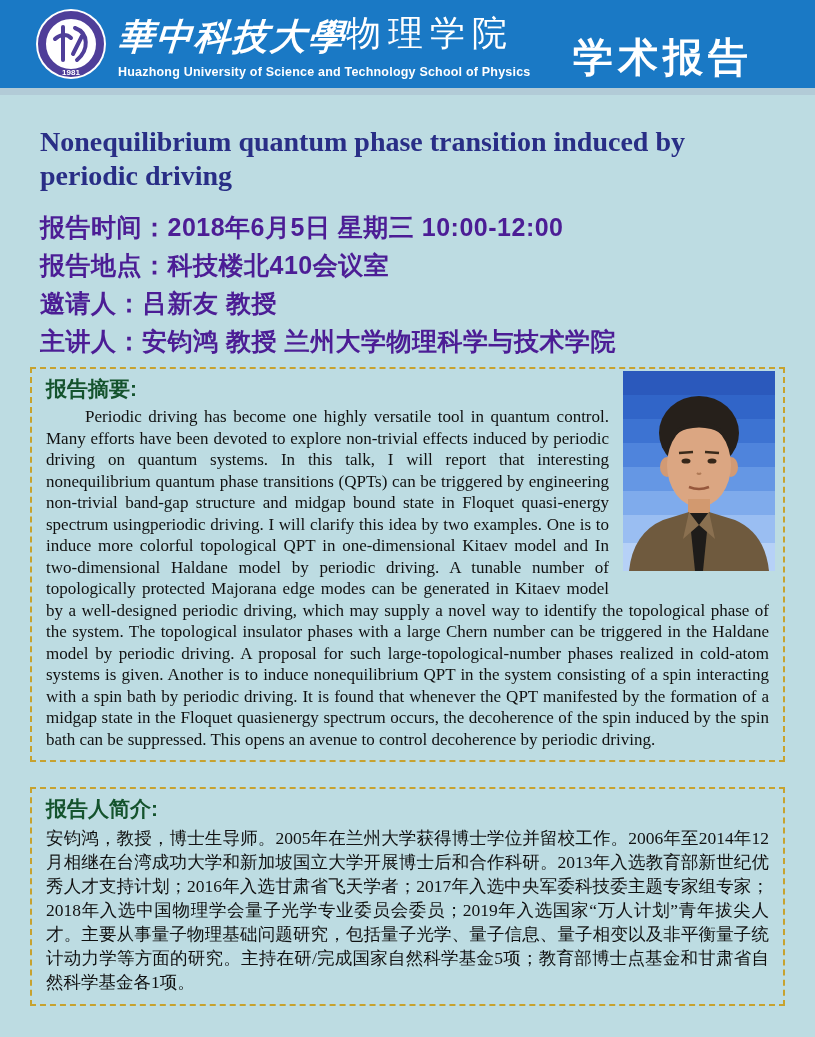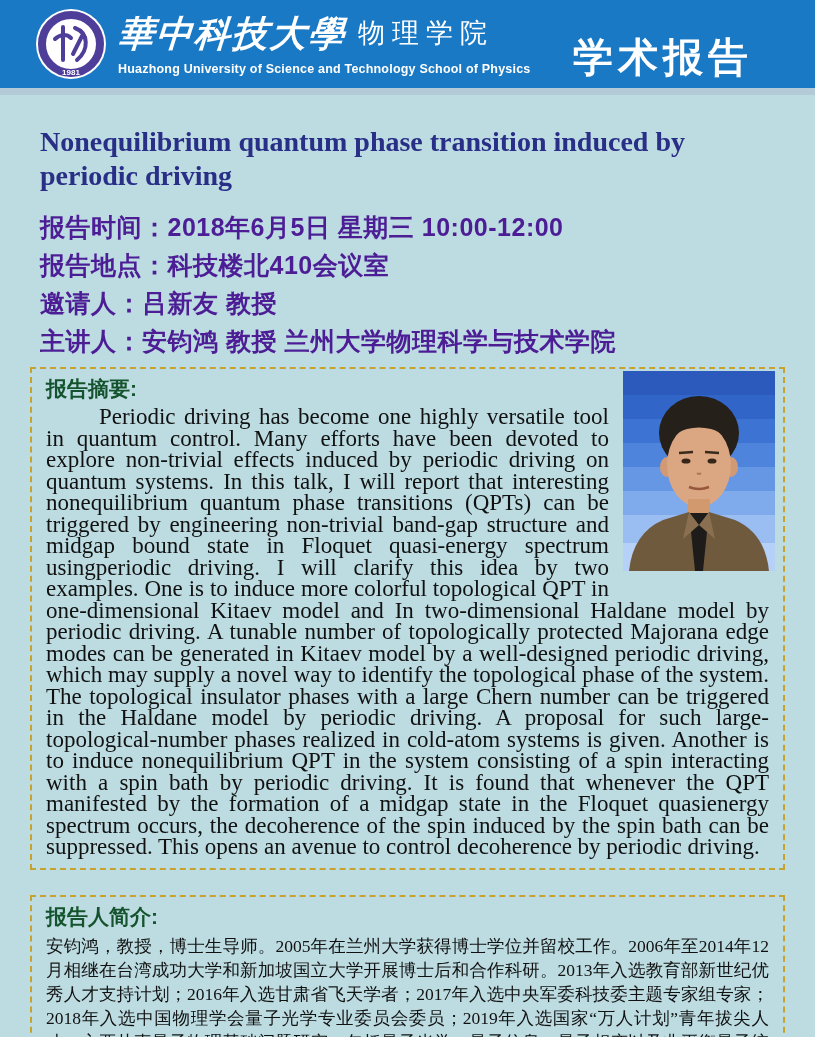--- a/index.html
+++ b/index.html
@@ -28,22 +28,22 @@
   }
   .brand { position: absolute; left: 118px; top: 10px; color: #ffffff; }
   .brand-cn { white-space: nowrap; }
   .uni-cn {
     font-family: "Liberation Serif", serif;
     font-size: 36px; font-weight: 700; font-style: italic;
     letter-spacing: 2px;
     display: inline-block; transform: skewX(-4deg);
   }
   .dept-cn {
-    font-size: 27px; font-weight: 400; letter-spacing: 7px;
-    margin-left: 12px; vertical-align: 4px;
+    font-size: 35px; font-weight: 400; letter-spacing: 7px;
+    vertical-align: 4px;
   }
   .brand-en {
     margin-top: 3px;
     font-size: 12.5px; font-weight: 700; letter-spacing: 0.2px;
   }
   .banner-title {
     position: absolute; right: 62px; top: 30px;
     color: #ffffff; font-size: 40px; font-weight: 700;
     letter-spacing: 5px; white-space: nowrap;
   }
@@ -87,21 +87,21 @@
       #3d73d2 24%, #3d73d2 36%,
       #4f84dc 36%, #4f84dc 48%,
       #6597e4 48%, #6597e4 60%,
       #7fabec 60%, #7fabec 72%,
       #9abef2 72%, #9abef2 86%,
       #b6d1f7 86%, #b6d1f7 100%);
     overflow: hidden;
   }
   .abstract-text {
     font-family: "Liberation Serif", serif;
-    font-size: 23px; line-height: 21.5px;
+    font-size: 17px; line-height: 21.5px;
     color: #111111;
     text-indent: 2.3em;
     text-align: justify;
   }
 
   
   .bio-box { margin-top: 25px; min-height: 193px; }
   .bio-text {
     font-family: "Liberation Serif", serif;
     font-size: 17.5px; line-height: 24px;

